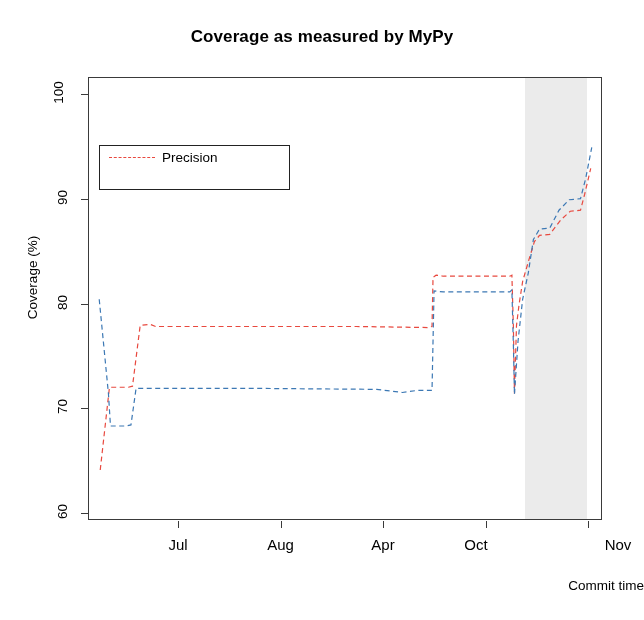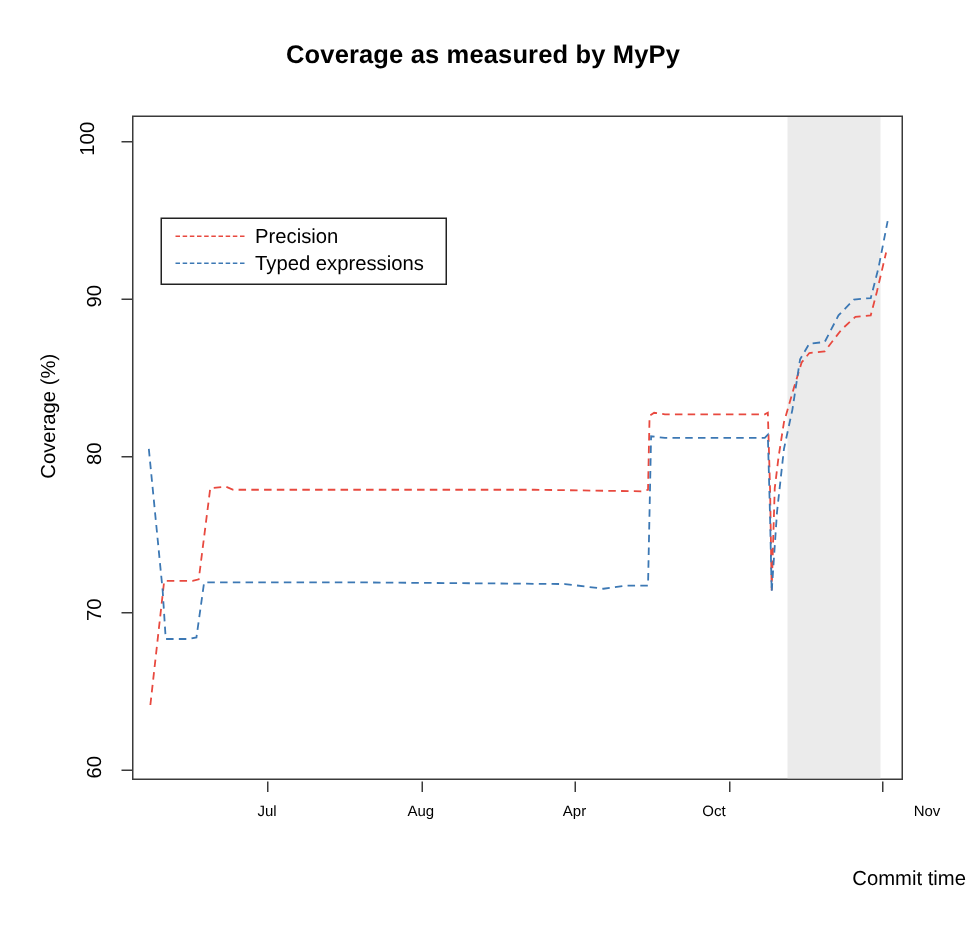--- a/index.html
+++ b/index.html
@@ -82,21 +82,21 @@
   }
   .ytick-label span {
     display: inline-block;
     transform: rotate(-90deg);
   }
   .xtick-label {
     position: absolute;
     top: 536px;
     width: 60px;
     text-align: center;
-    font-size: 10px;
+    font-size: 15px;
     font-family: "Liberation Sans", sans-serif;
   }
   #y-axis-title {
     position: absolute;
     left: -38px;
     top: 270px;
     width: 140px;
     text-align: center;
     font-size: 13.5px;
     font-family: "Liberation Sans", sans-serif;
@@ -114,21 +114,20 @@
   
   #legend {
     position: absolute;
     left: 99px;
     top: 145px;
     width: 191px;
     height: 45px;
     border: 1px solid #222222;
     background: #ffffff;
     box-sizing: border-box;
-    margin-left: 8px;
   }
   .legend-row {
     position: absolute;
     left: 0;
     height: 18px;
     width: 100%;
   }
   .legend-swatch {
     position: absolute;
     left: 9px;
@@ -190,19 +189,15 @@
         <polyline points="11.24,392.00 20.46,309.25 39.40,309.25 43.50,308.20 51.18,247.45 61.42,246.40 66.54,248.50 154.60,248.50 267.24,248.50 338.92,249.55 343.02,248.50 344.04,199.27 347.11,197.17 354.28,198.22 420.84,198.22 422.89,197.17 424.42,249.55 425.45,315.54 427.50,247.45 430.06,226.50 433.64,203.45 440.30,180.41 445.42,163.65 450.54,157.37 460.78,156.32 472.04,141.65 481.26,133.27 491.50,132.22 495.59,116.51 501.74,90.32" fill="none" stroke="#e8493f" stroke-width="1.2" stroke-dasharray="5,3.5" vector-effect="non-scaling-stroke"></polyline>
         <polyline points="10.22,221.26 19.43,315.54 21.48,348.01 36.84,348.01 41.96,346.96 47.08,310.30 61.42,310.30 154.60,310.30 287.72,311.35 313.32,314.49 328.68,312.40 343.02,312.40 345.06,212.88 354.28,213.93 420.84,213.93 422.89,211.83 424.42,268.40 425.45,316.58 429.03,263.16 433.64,221.26 439.27,195.07 444.39,161.55 450.54,151.08 460.78,150.03 469.99,132.22 480.23,121.75 491.50,120.70 496.62,100.80 502.76,69.38" fill="none" stroke="#3c78b4" stroke-width="1.2" stroke-dasharray="5,3.5" vector-effect="non-scaling-stroke"></polyline>
       </svg>
   </div>
 
   <div id="legend">
     <div class="legend-row" style="top:3px;">
       <div class="legend-swatch" style="border-top-color: rgb(232, 73, 63);"></div>
       <div class="legend-text">Precision</div>
     </div>
-    <div class="legend-row" style="top:21px;">
-      <div class="legend-swatch" style="border-top-color: rgb(60, 120, 180);"></div>
-      <div class="legend-text">Typed expressions</div>
-    </div>
   </div>
 
 </div>
 
 </body></html>

